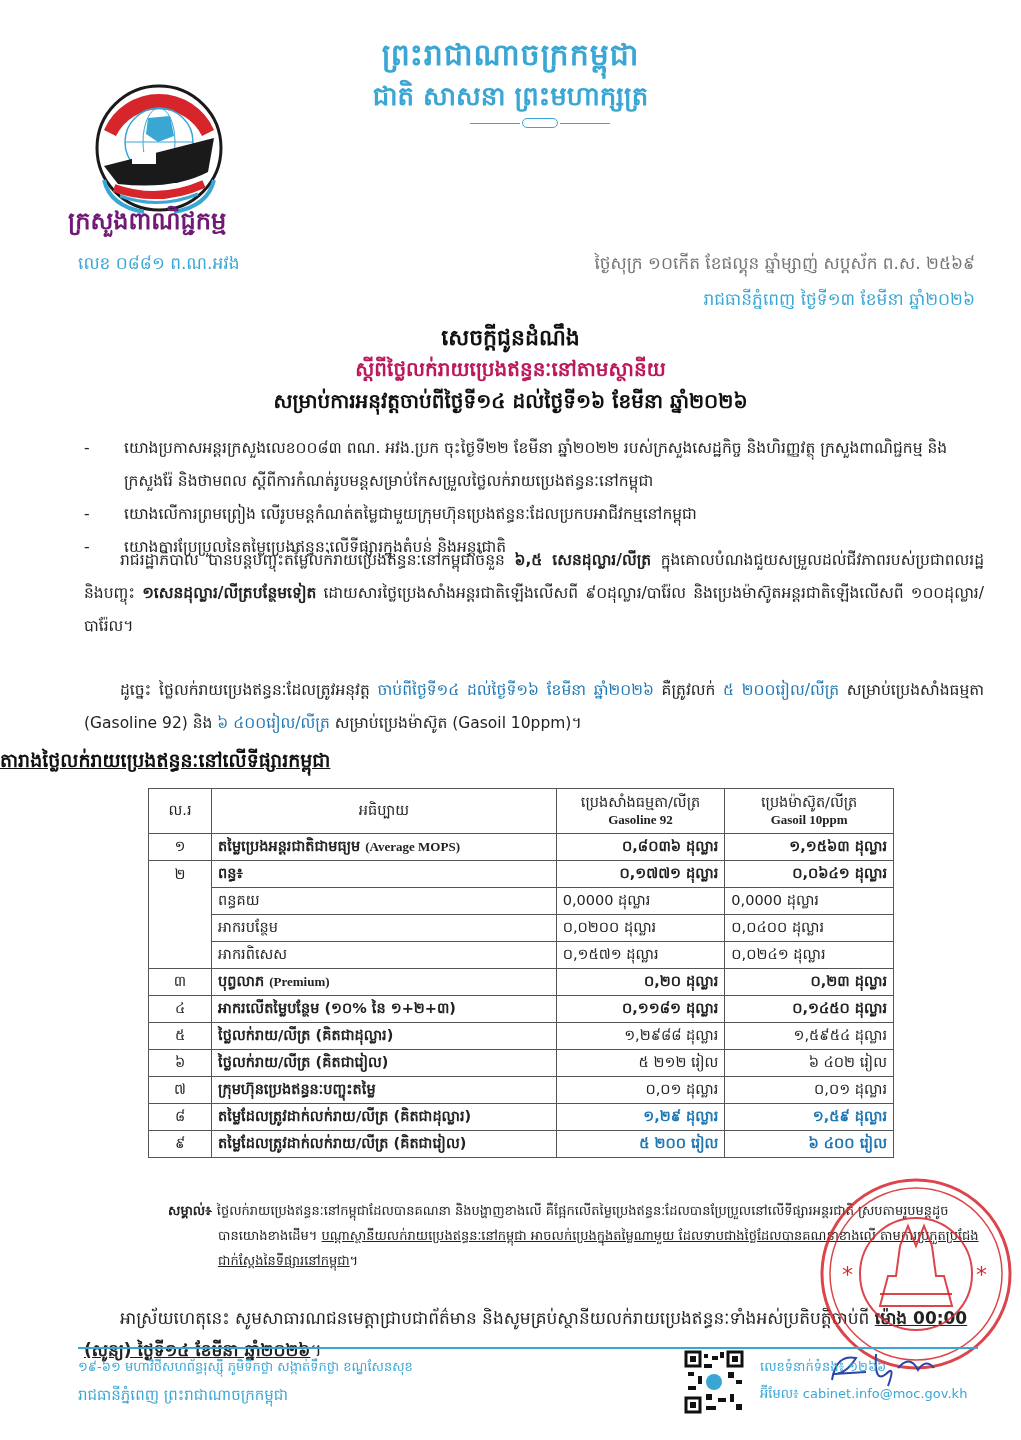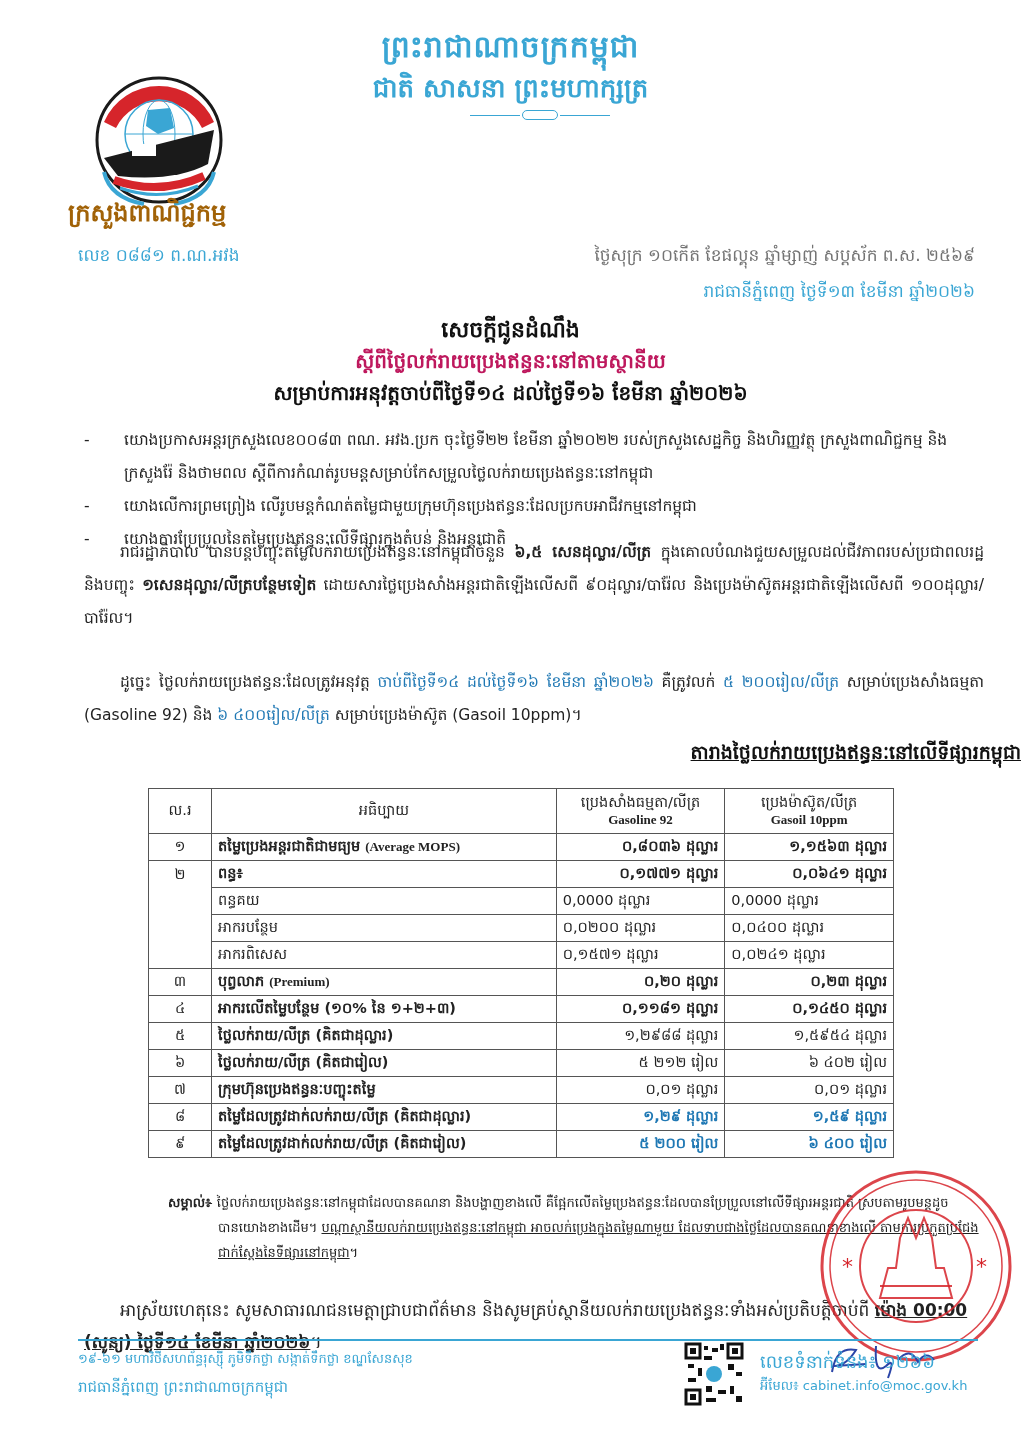--- a/index.html
+++ b/index.html
@@ -1,47 +1,47 @@
 <!DOCTYPE html>
 <html><head>
 <meta charset="utf-8">
 <style>
   html, body { margin:0; padding:0; background:#ffffff; }
   body { width:1021px; height:1440px; position:relative; overflow:hidden;
          font-family:"DejaVu Sans", "Liberation Sans", sans-serif; color:#222; }
-  .abs { position:absolute; }
+  .abs { position:absolute;margin-top:8px; }
   .dblue { color:#1f78b4; }
 
   
   .kingdom { left:0; width:1021px; top:28px; text-align:center; font-size:30px; font-weight:bold; color:#3aa6d4; letter-spacing:1px; }
   .motto { left:0; width:1021px; top:72px; text-align:center; font-size:26px; font-weight:bold; color:#3aa6d4; }
   .ornament { left:470px; top:110px; width:140px; height:10px; }
   .ornament .line { position:absolute; top:5px; height:1px; background:#3aa6d4; }
   .ornament .mid { position:absolute; left:52px; top:0; width:36px; height:10px; border:1px solid #3aa6d4; border-radius:5px; box-sizing:border-box; }
 
   .logo { left:74px; top:72px; width:170px; height:136px; }
-  .ministry { left:68px; top:198px; font-size:24px; font-weight:bold; color:#a16207; }
+  .ministry { left:68px; top:198px; font-size:24px; font-weight:bold; color:#701a75; }
   .refno { left:78px; top:244px; font-size:17px; color:#3aa6d4; }
   .lunar { right:46px; top:244px; font-size:17px; color:#737373; text-align:right; }
   .civil { right:46px; top:280px; font-size:17px; color:#3aa6d4; text-align:right; }
 
   .t1 { left:0; width:1021px; top:316px; text-align:center; font-size:22px; font-weight:bold; color:#111; }
   .t2 { left:0; width:1021px; top:348px; text-align:center; font-size:20px; font-weight:bold; color:#be185d; }
   .t3 { left:0; width:1021px; top:380px; text-align:center; font-size:20px; font-weight:bold; color:#111; }
 
   .bullets { left:84px; top:424px; width:900px; font-size:15.5px; line-height:33px; }
   .bullets .b { position:relative; padding-left:40px; }
   .bullets .b .dash { position:absolute; left:0; top:0; }
 
   .para { left:84px; width:900px; font-size:15.5px; line-height:33px; text-indent:36px; text-align:justify; }
   .p1 { top:536px; }
   .p2 { top:666px; }
   b.k { font-weight:bold; }
 
-  .tbl-title { left:0; width:1021px; top:740px; text-align:right; font-size:19px; font-weight:bold; color:#111; text-decoration:underline; }
+  .tbl-title { left:0; width:1021px; top:740px; text-align:left; font-size:19px; font-weight:bold; color:#111; text-decoration:underline; }
 
   table.price { position:absolute; left:148px; top:788px; width:746px; border-collapse:collapse; font-size:14.5px; }
   table.price td, table.price th { border:1px solid #555; padding:0 6px; height:26px; }
   table.price th { font-weight:normal; text-align:center; }
   table.price th.two { line-height:17px; height:44px; }
   table.price th .sub { font-family:"Liberation Serif", serif; font-weight:bold; font-size:13px; }
   table.price td.no { text-align:center; width:48px; }
   table.price td.desc { width:320px; }
   table.price td.num { text-align:right; width:150px; }
   table.price td.numl { text-align:left; }
@@ -55,21 +55,21 @@
   .notes .n2 { padding-left:50px; text-indent:-10px; }
   .notes u { text-decoration:underline; }
 
   .closing { left:84px; top:1294px; width:900px; font-size:17px; line-height:32px; text-indent:36px; }
   .closing .u { text-decoration:underline; font-weight:bold; }
 
   .footer-line { left:78px; top:1339px; width:900px; height:2px; background:#3aa6d4; }
   .addr1 { left:78px; top:1350px; font-size:13px; color:#3aa6d4; }
   .addr2 { left:78px; top:1377px; font-size:15px; color:#3aa6d4; }
   .qr { left:684px; top:1342px; width:60px; height:64px; }
-  .phone { left:760px; top:1350px; font-size:18px; color:#3aa6d4; }
+  .phone { left:760px; top:1350px; font-size:13px; color:#3aa6d4; }
   .email { left:760px; top:1377px; font-size:13px; color:#3aa6d4; }
 
   .seal { left:818px; top:1168px; width:196px; height:196px; }
   .sig { left:826px; top:1326px; width:120px; height:60px; }
 </style>
 </head>
 <body>
 
 <div class="abs kingdom">ព្រះរាជាណាចក្រកម្ពុជា</div>
 <div class="abs motto">ជាតិ សាសនា ព្រះមហាក្សត្រ</div>

